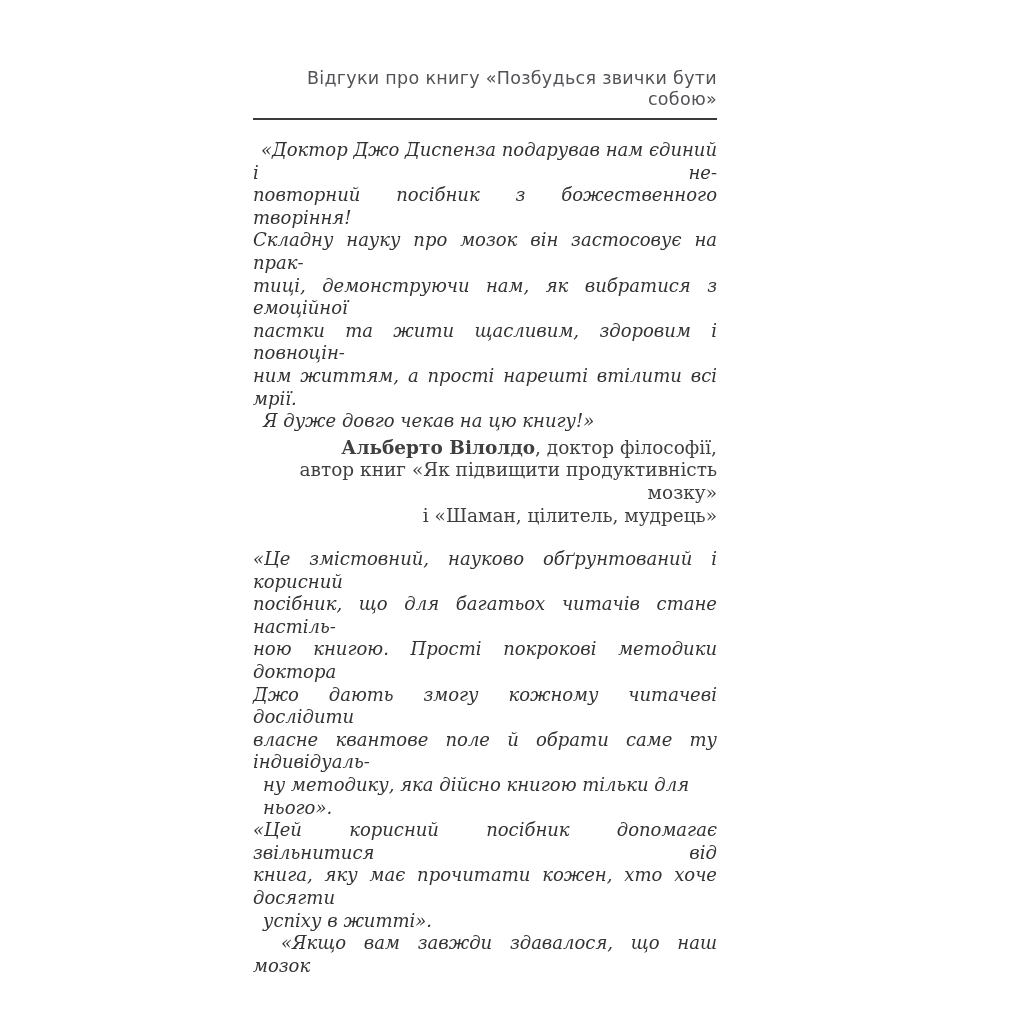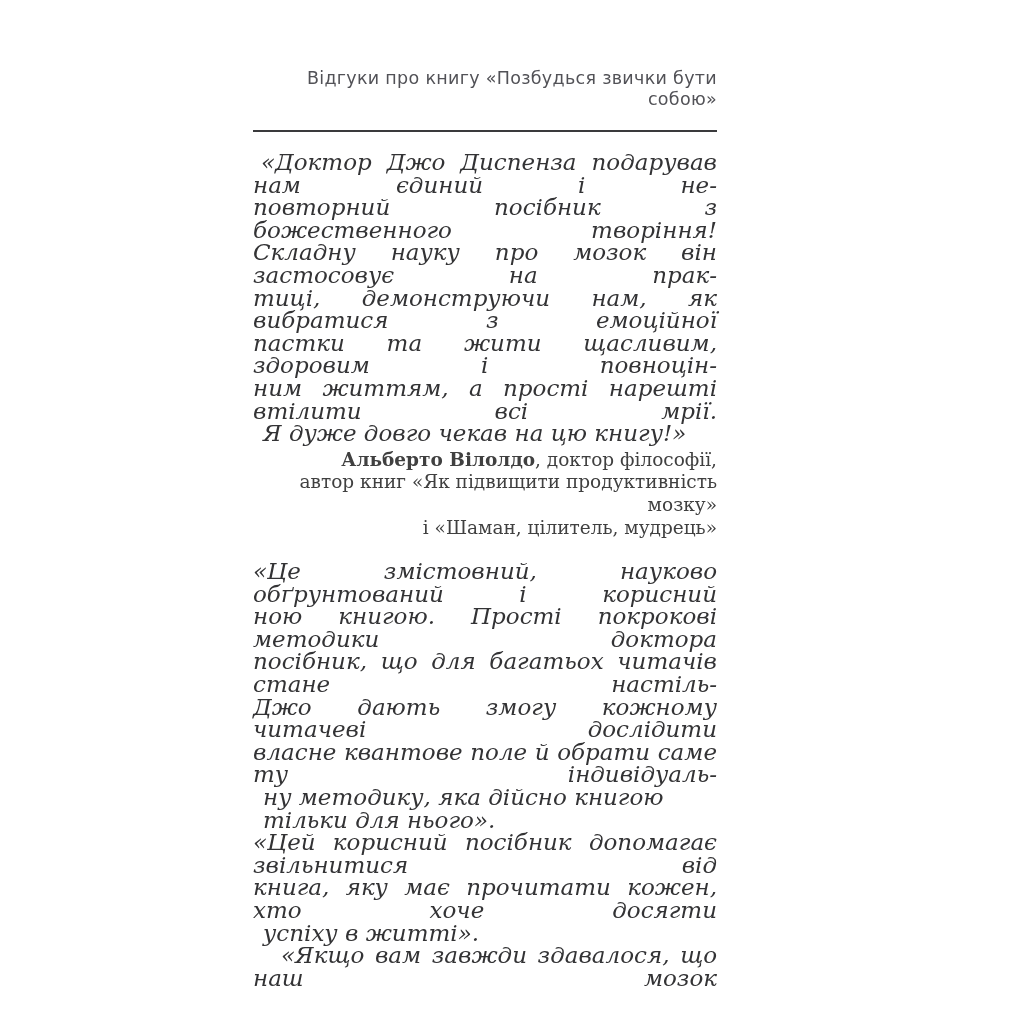--- a/index.html
+++ b/index.html
@@ -21,28 +21,28 @@
     width: 464px;
   }
   
   .running-head {
     text-align: right;
     font-family: "DejaVu Sans", "Liberation Sans", sans-serif;
     font-size: 17.5px;
     line-height: 21px;
     letter-spacing: 0.3px;
     color: #525257;
-    padding-bottom: 20px;
+    padding-bottom: 8px;
     border-bottom: 2px solid #3a3a3c;
   }
   
   .review-block {
     font-family: "DejaVu Serif", "Liberation Serif", serif;
     font-style: italic;
-    font-size: 23px;
+    font-size: 18px;
     line-height: 22.6px;
     color: #333335;
   }
   .review-block.first { margin-top: 19px; }
   .review-block.second { margin-top: 21px; }
   .bline {
     text-align: justify;
     text-align-last: justify;
     white-space: normal;
   }
@@ -84,22 +84,22 @@
       </div>
 
     <div class="attribution">
       <div class="attr-line"><span class="attr-name">Альберто Вілолдо</span><span>, доктор філософії,</span></div>
       <div class="attr-line">автор книг «Як підвищити продуктивність мозку»</div>
       <div class="attr-line">і «Шаман, цілитель, мудрець»</div>
     </div>
 
     <div class="review-block second">
         <div class="bline">«Це змістовний, науково обґрунтований і корисний</div>
+        <div class="bline">посібник, що для багатьох читачів стане настіль-</div>
         <div class="bline">ною книгою. Прості покрокові методики доктора</div>
-        <div class="bline">посібник, що для багатьох читачів стане настіль-</div>
         <div class="bline">Джо дають змогу кожному читачеві дослідити</div>
         <div class="bline">власне квантове поле й обрати саме ту індивідуаль-</div>
         <div class="bline last">ну методику, яка дійсно книгою тільки для нього».</div>
         <div class="bline">«Цей корисний посібник допомагає звільнитися від</div>
         <div class="bline">книга, яку має прочитати кожен, хто хоче досягти</div>
         <div class="bline last">успіху в житті».</div>
         <div class="bline" style="text-indent: 28px;">«Якщо вам завжди здавалося, що наш мозок</div>
       </div>
 
   </div>

